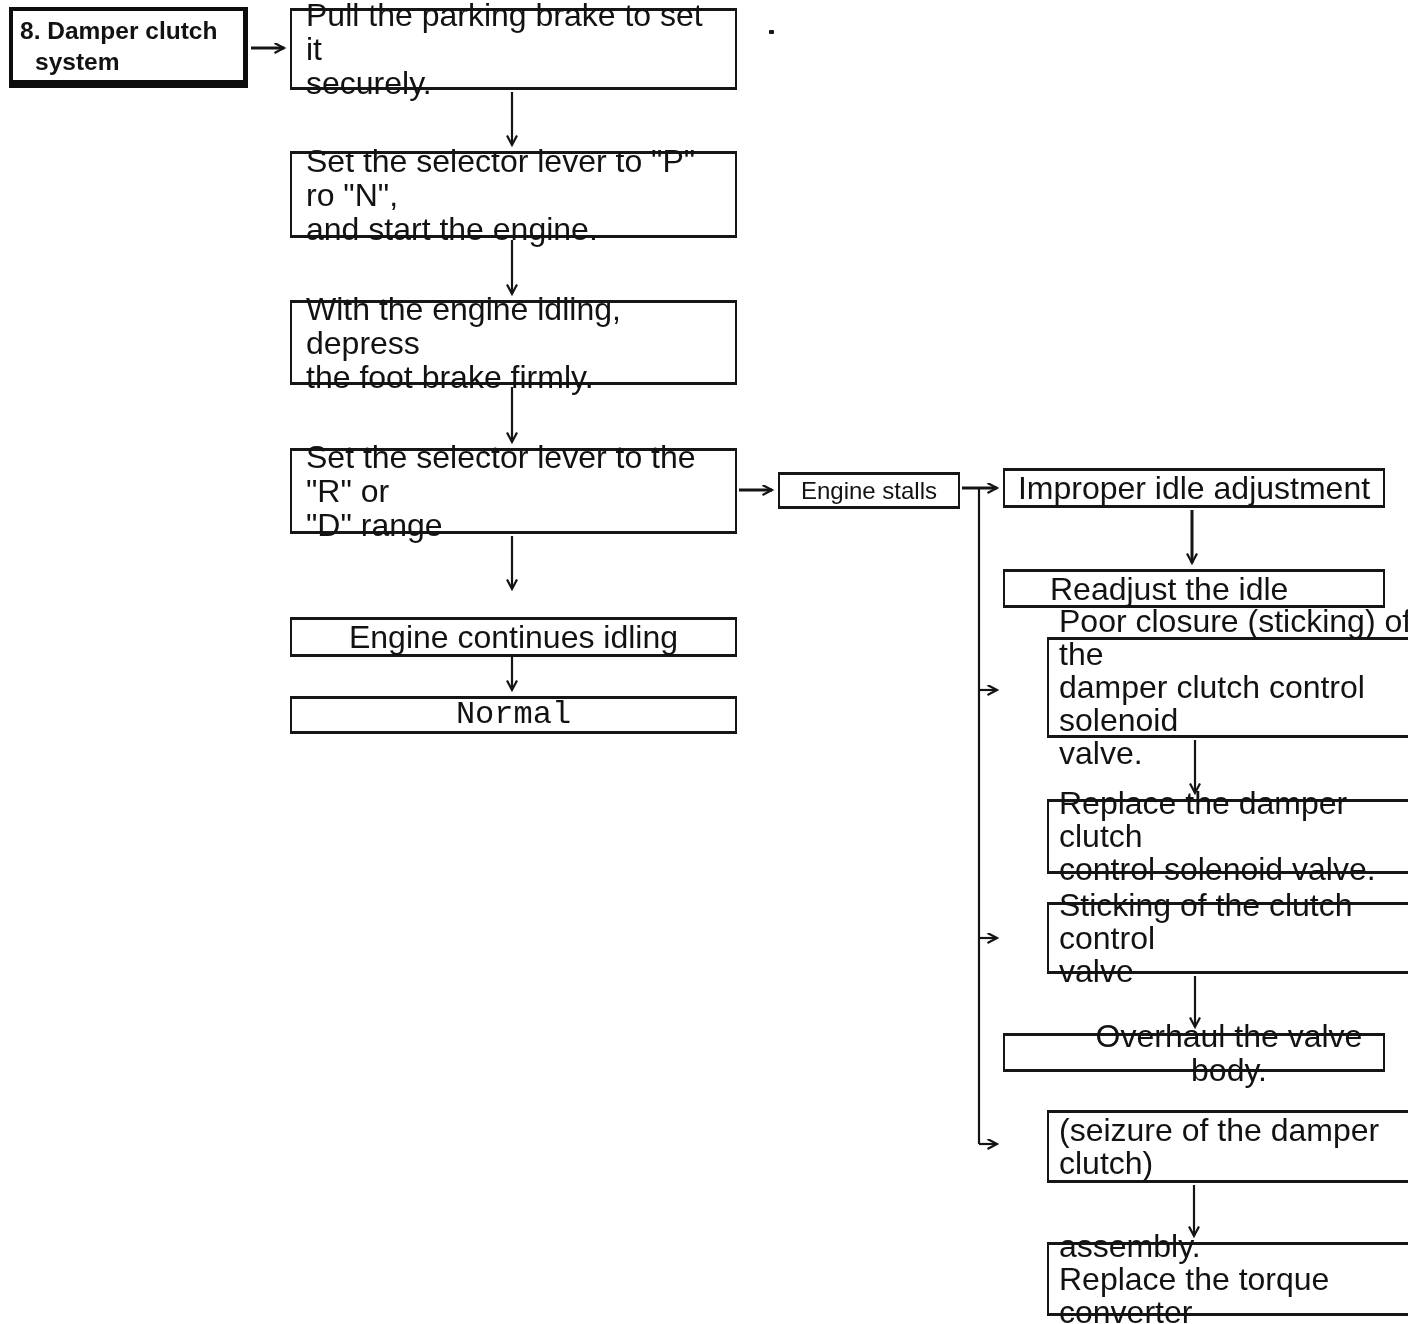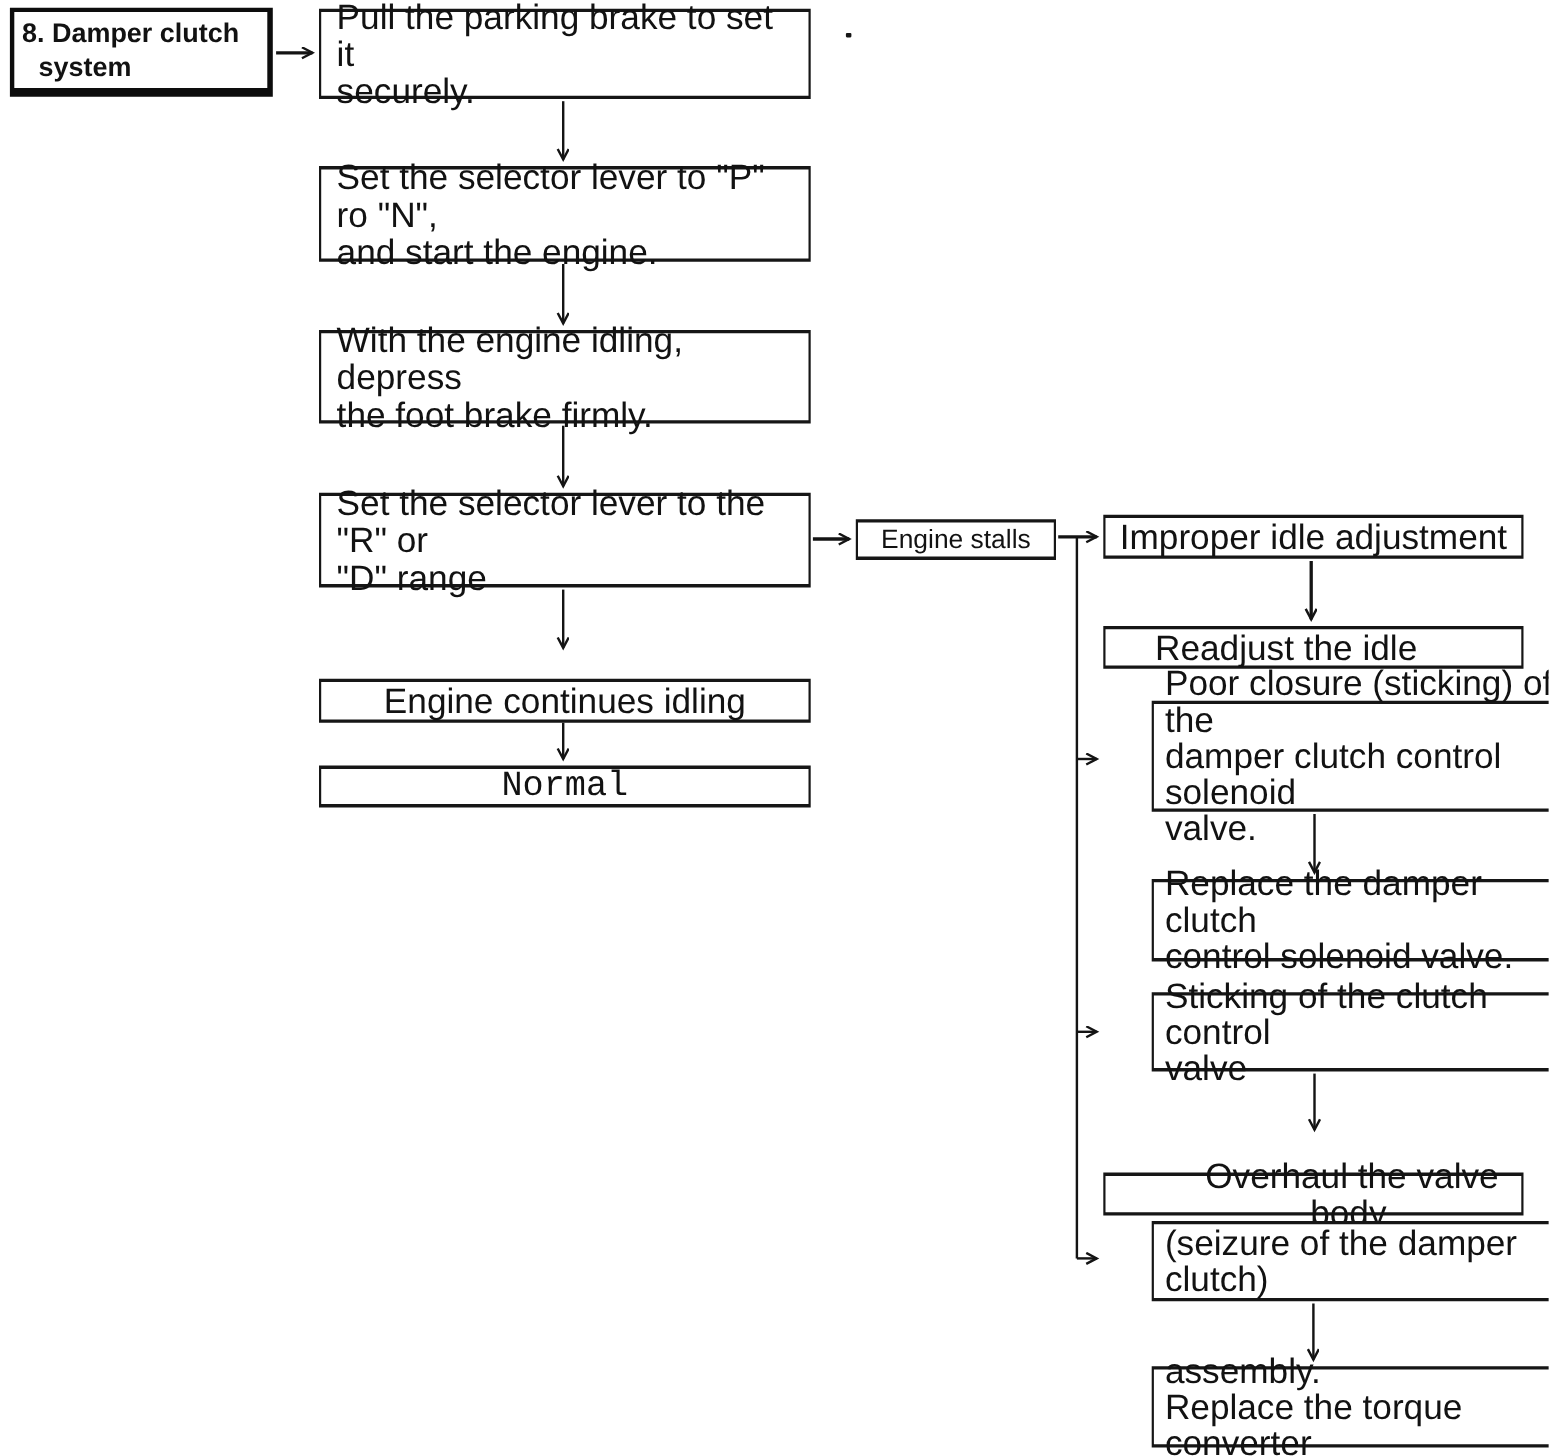--- a/index.html
+++ b/index.html
@@ -35,21 +35,21 @@
   #n-continues  { left:290px; top:595px; width:447px; height:40px;margin-top:22px; }
   #n-normal     { left:290px; top:696px; width:447px; height:38px;font-family:Liberation Mono, monospace; }
 
   #n-stalls     { left:778px; top:472px; width:182px; height:37px; font-size:24px; }
 
   #n-improper   { left:1003px; top:468px;  width:382px; height:40px; }
   #n-readjust   { left:1003px; top:569px;  width:382px; height:39px; padding-left:45px; }
   #n-poor       { left:1003px; top:637px;  width:384px; height:101px; }
   #n-replsol    { left:1003px; top:799px;  width:384px; height:75px; }
   #n-stickcv    { left:1003px; top:902px;  width:385px; height:72px; }
-  #n-overhaul   { left:1003px; top:1033px; width:382px; height:39px; padding-left:70px;margin-top:33px; }
+  #n-overhaul   { left:1003px; top:1033px; width:382px; height:39px; padding-left:70px; }
   #n-seizure    { left:1003px; top:1110px; width:384px; height:73px; }
   #n-repltorque { left:1003px; top:1242px; width:382px; height:74px; }
 
   .speck { position:absolute; left:769px; top:30px; width:5px; height:4px; background:#161616; border-radius:1px; }
 
   line { stroke:#141414; }
   .w2 { stroke-width:2.2px; }
   .w3 { stroke-width:3px; }
 </style>
 </head>

